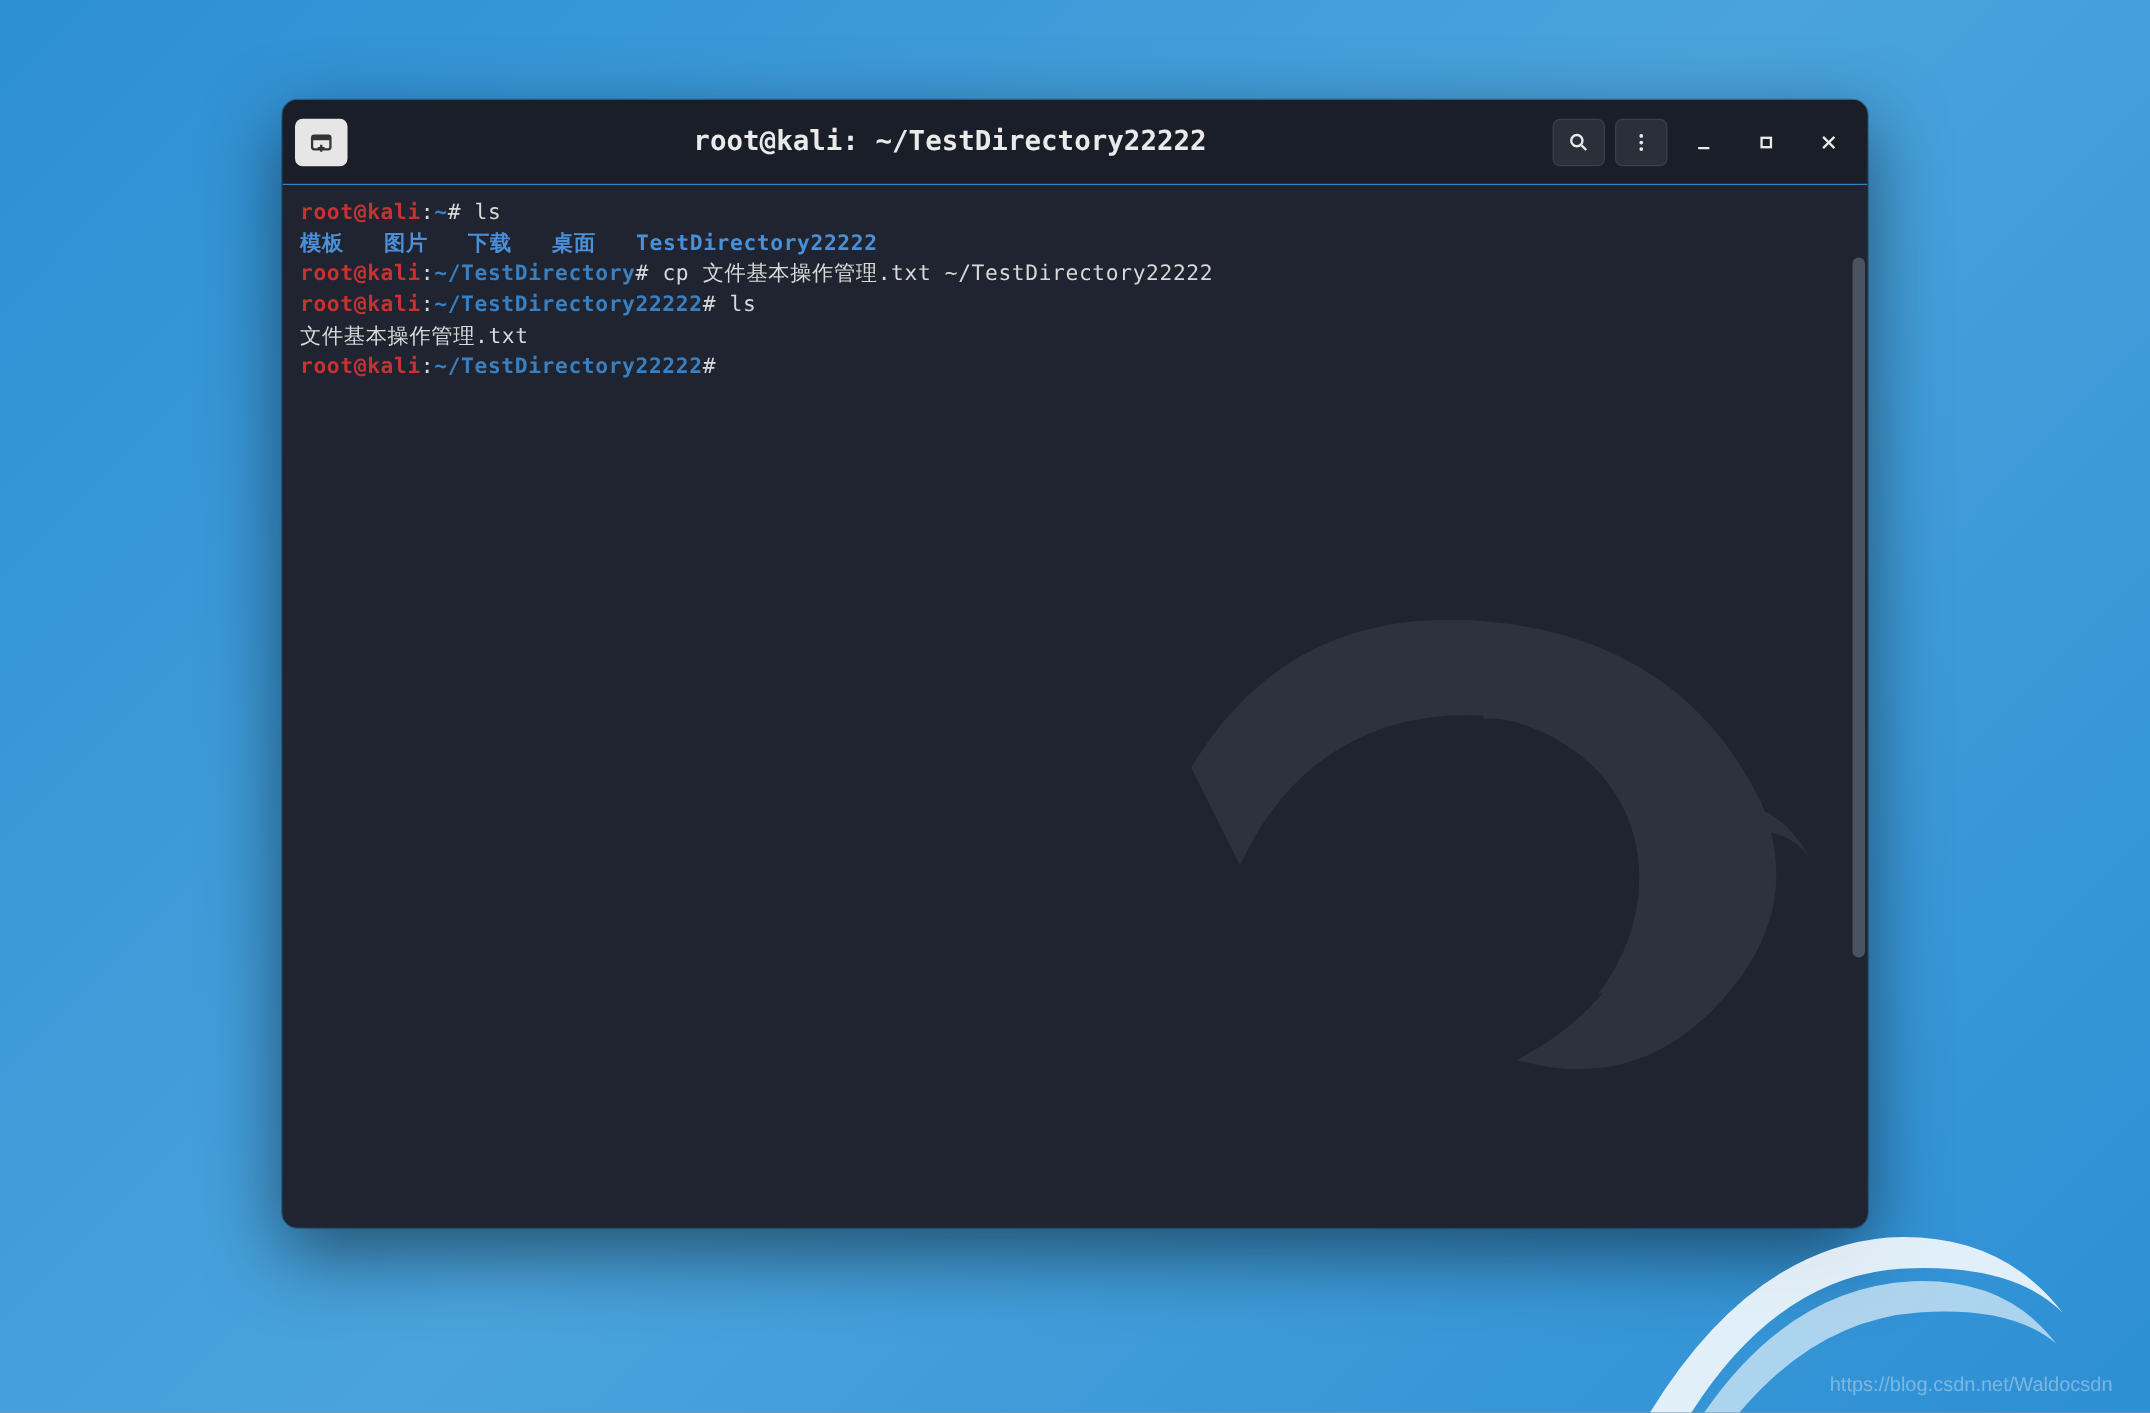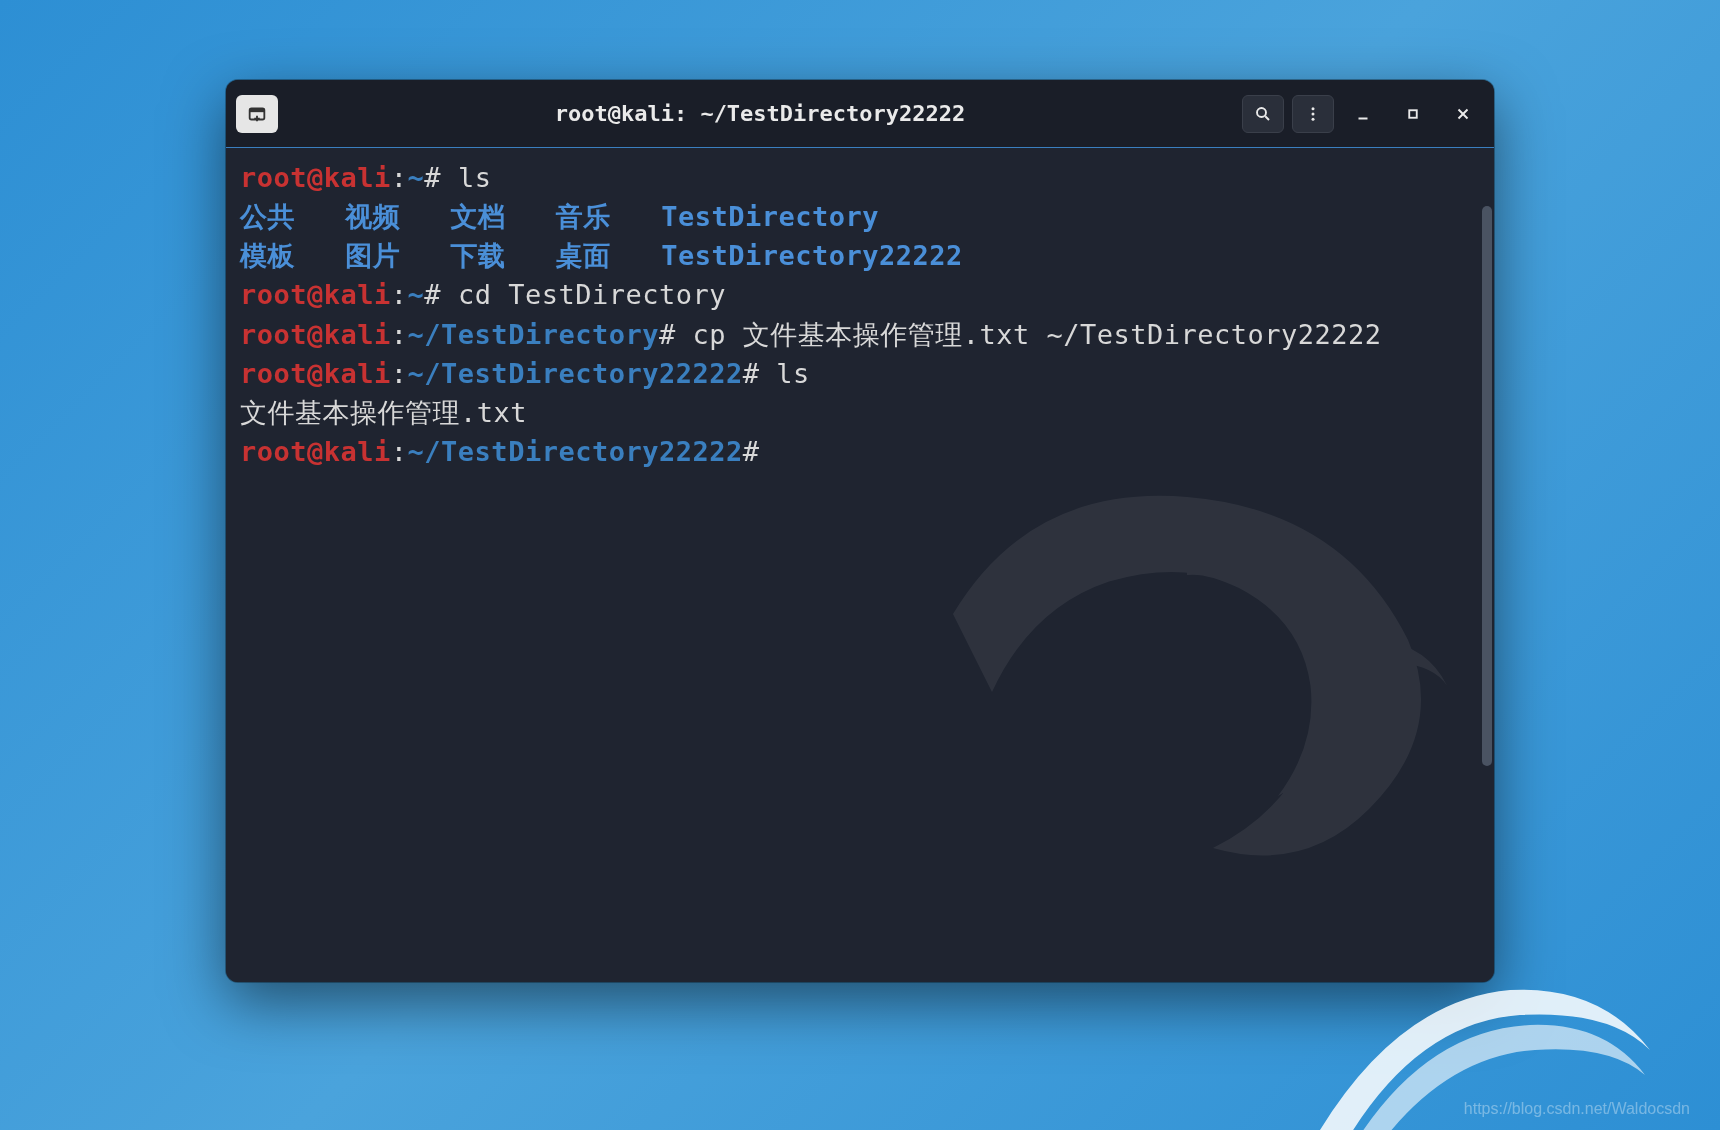--- a/index.html
+++ b/index.html
@@ -79,21 +79,21 @@
   }
   .tb-btn.boxed {
     background: #2a2f3a;
     border: 1px solid #3a3f4a;
   }
   .tb-btn svg { width: 18px; height: 18px; }
   .terminal-body {
     flex: 1;
     background: #1f2430;
     padding: 10px 14px;
-    font-size: 27px;
+    font-size: 17px;
     line-height: 1.45;
     color: #d8d8d8;
     position: relative;
     overflow: hidden;
     letter-spacing: 0.5px;
   }
   .dragon-bg {
     position: absolute;
     right: -40px;
     top: 180px;
@@ -187,25 +187,23 @@
 
     <div class="terminal-body">
 
       <svg class="dragon-bg" viewBox="0 0 500 500">
         <path d="M 80 220 Q 140 120 260 130 Q 380 140 430 240 Q 460 310 400 370 Q 350 420 280 400 Q 340 370 360 310 Q 375 250 320 210 Q 270 175 200 195 Q 140 215 110 280 Q 95 250 80 220 Z M 260 160 Q 320 155 360 195 Q 395 230 385 285 Q 375 335 330 360 Q 360 320 355 275 Q 348 225 300 200 Q 275 188 260 190 Z" fill="#d8d8d8"></path>
         <path d="M 410 240 Q 445 245 460 275 Q 450 260 425 258 Q 415 248 410 240 Z" fill="#d8d8d8"></path>
       </svg>
 
       <div class="term-line"><span class="c-red">root</span><span class="c-red">@</span><span class="c-red">kali</span><span class="c-white">:</span><span class="c-blue">~</span><span class="c-white">#</span><span class="c-white"> </span><span class="c-white">ls</span></div>
 
-      <div class="term-line"><span class="c-brightblue">公共</span><span>   </span><span class="c-brightblue">视频</span><span>   </span><span class="c-brightblue">文档</span><span>   </span><span class="c-brightblue">音乐</span><span>   </span><span class="c-brightblue">TestDirectory</span></div>
 
       <div class="term-line"><span class="c-brightblue">模板</span><span>   </span><span class="c-brightblue">图片</span><span>   </span><span class="c-brightblue">下载</span><span>   </span><span class="c-brightblue">桌面</span><span>   </span><span class="c-brightblue">TestDirectory22222</span></div>
 
-      <div class="term-line"><span class="c-red">root</span><span class="c-red">@</span><span class="c-red">kali</span><span class="c-white">:</span><span class="c-blue">~</span><span class="c-white">#</span><span class="c-white"> </span><span class="c-white">cd TestDirectory</span></div>
 
       <div class="term-line"><span class="c-red">root</span><span class="c-red">@</span><span class="c-red">kali</span><span class="c-white">:</span><span class="c-blue">~/TestDirectory</span><span class="c-white">#</span><span class="c-white"> </span><span class="c-white">cp 文件基本操作管理.txt ~/TestDirectory22222</span></div>
 
 
       <div class="term-line"><span class="c-red">root</span><span class="c-red">@</span><span class="c-red">kali</span><span class="c-white">:</span><span class="c-blue">~/TestDirectory22222</span><span class="c-white">#</span><span class="c-white"> </span><span class="c-white">ls</span></div>
 
       <div class="term-line"><span class="c-white">文件基本操作管理.txt</span></div>
 
       <div class="term-line"><span class="c-red">root</span><span class="c-red">@</span><span class="c-red">kali</span><span class="c-white">:</span><span class="c-blue">~/TestDirectory22222</span><span class="c-white">#</span></div>
 

